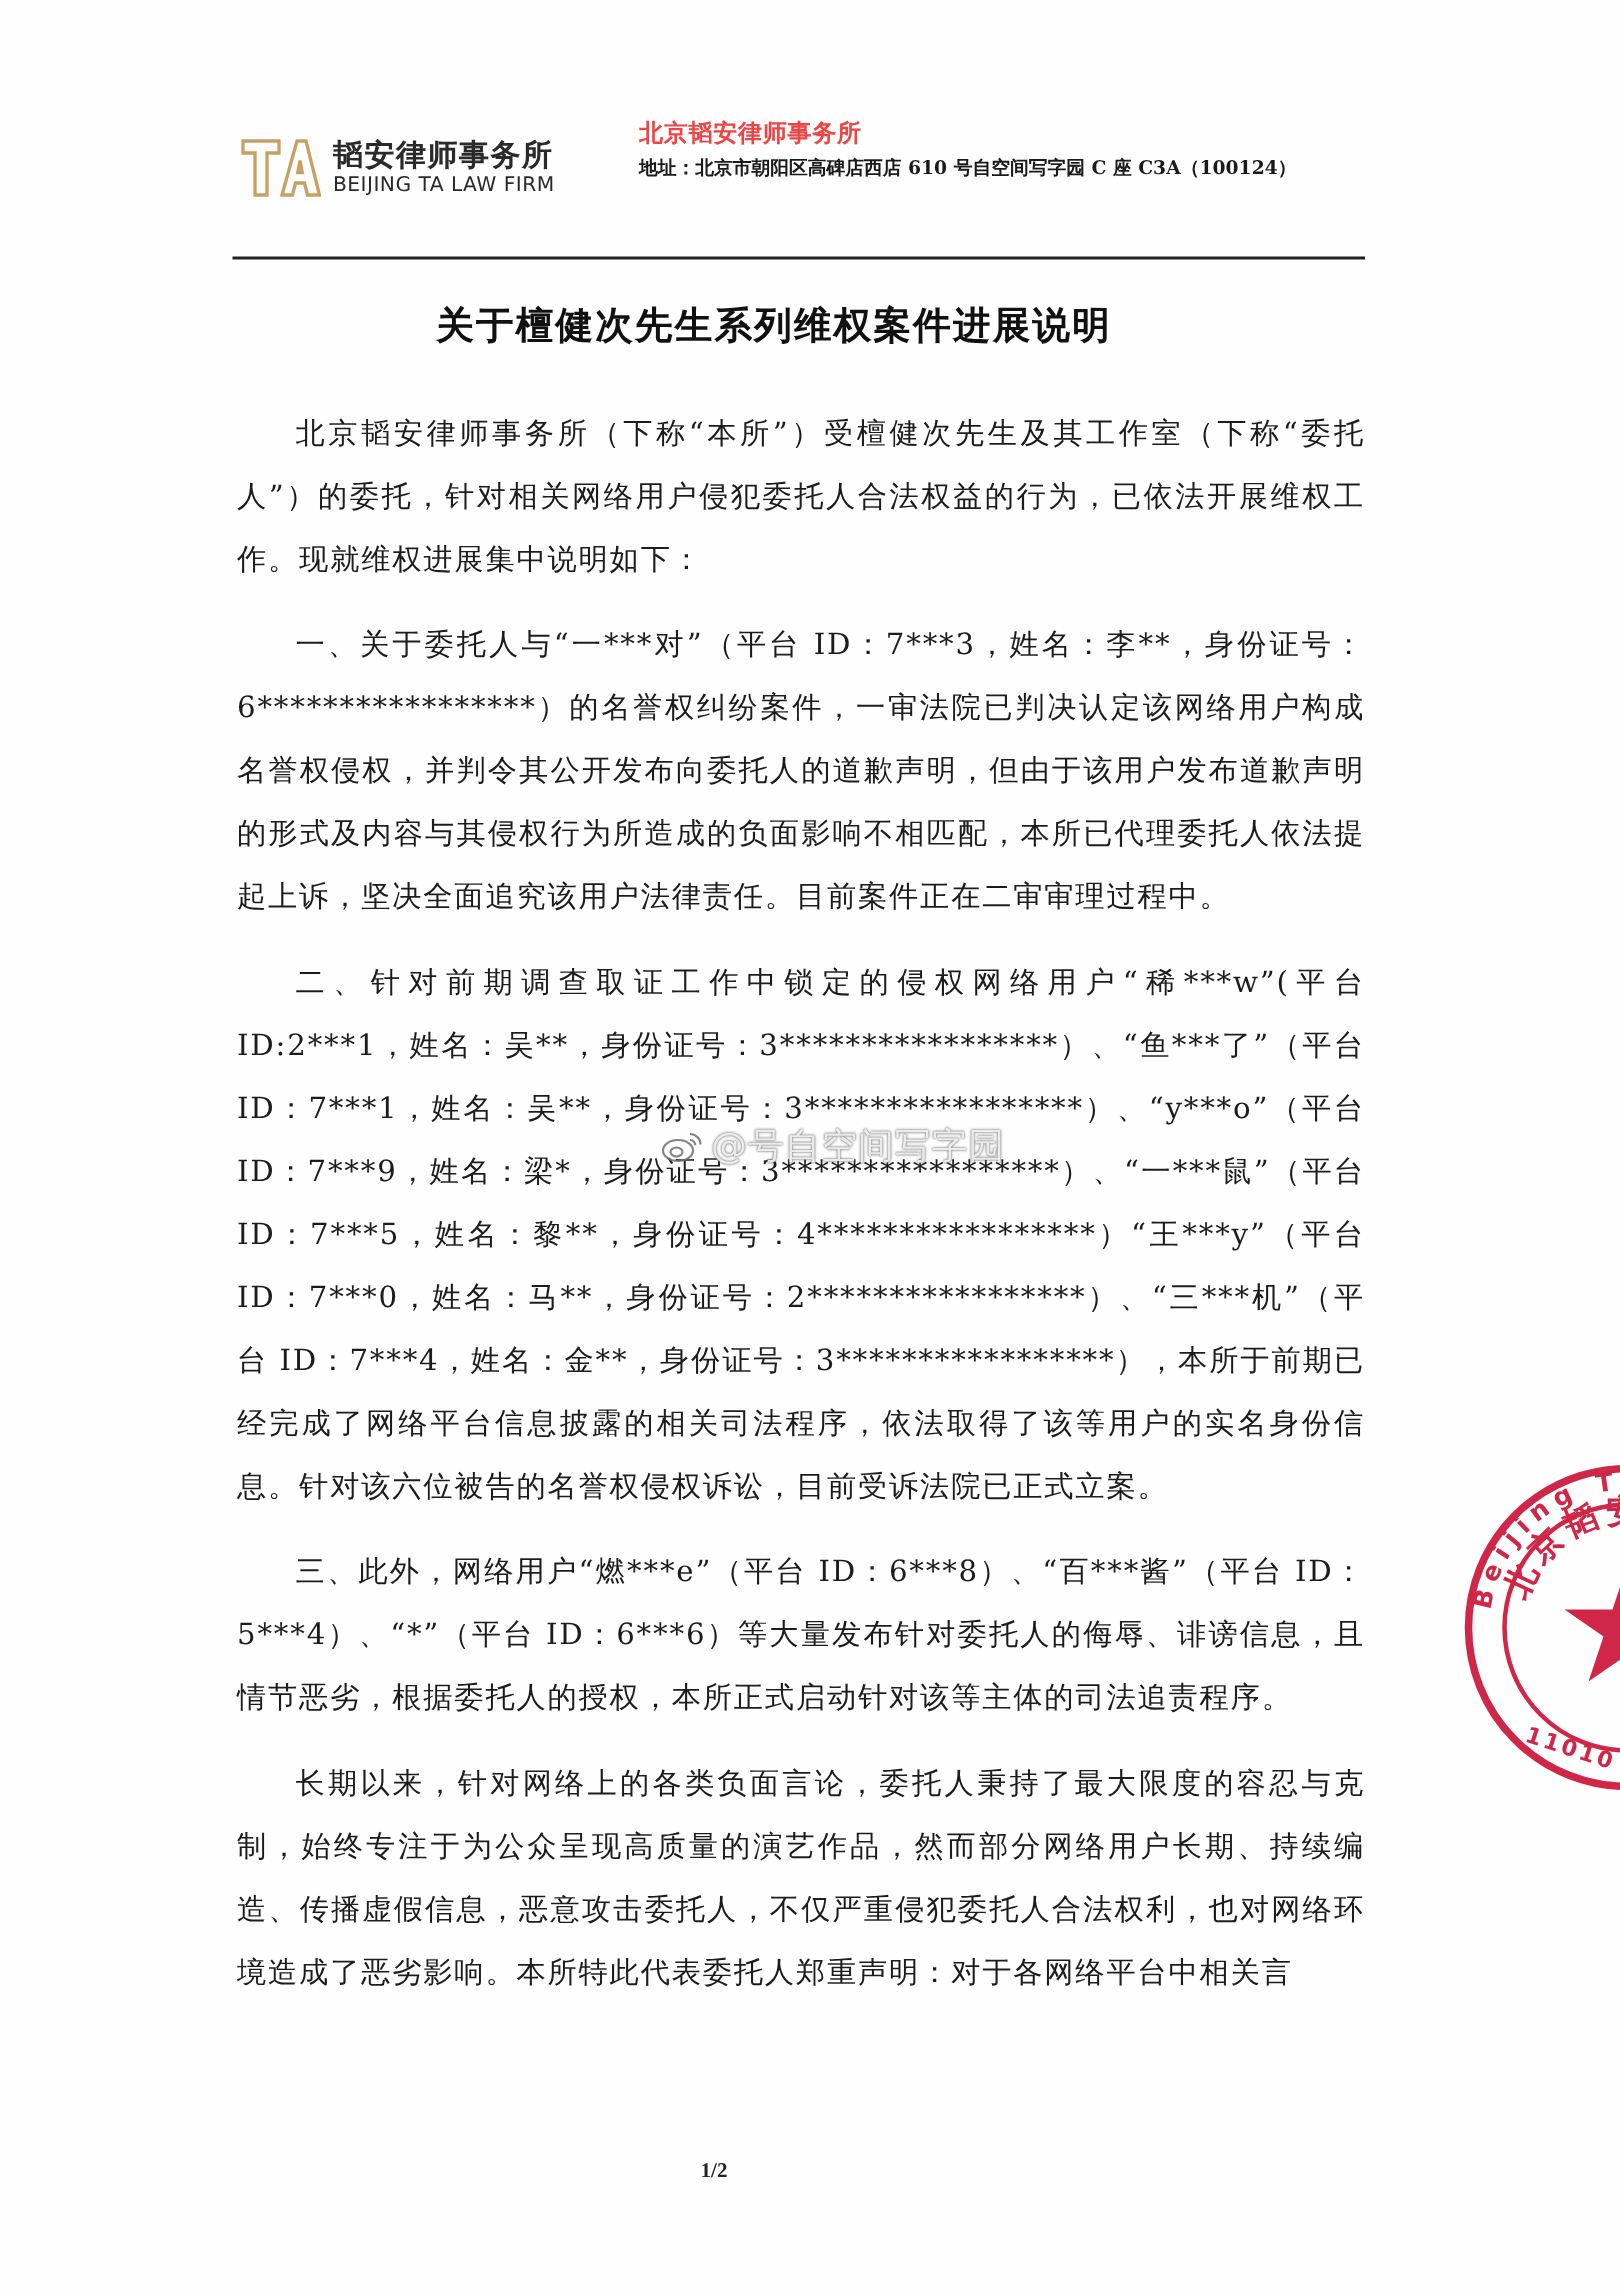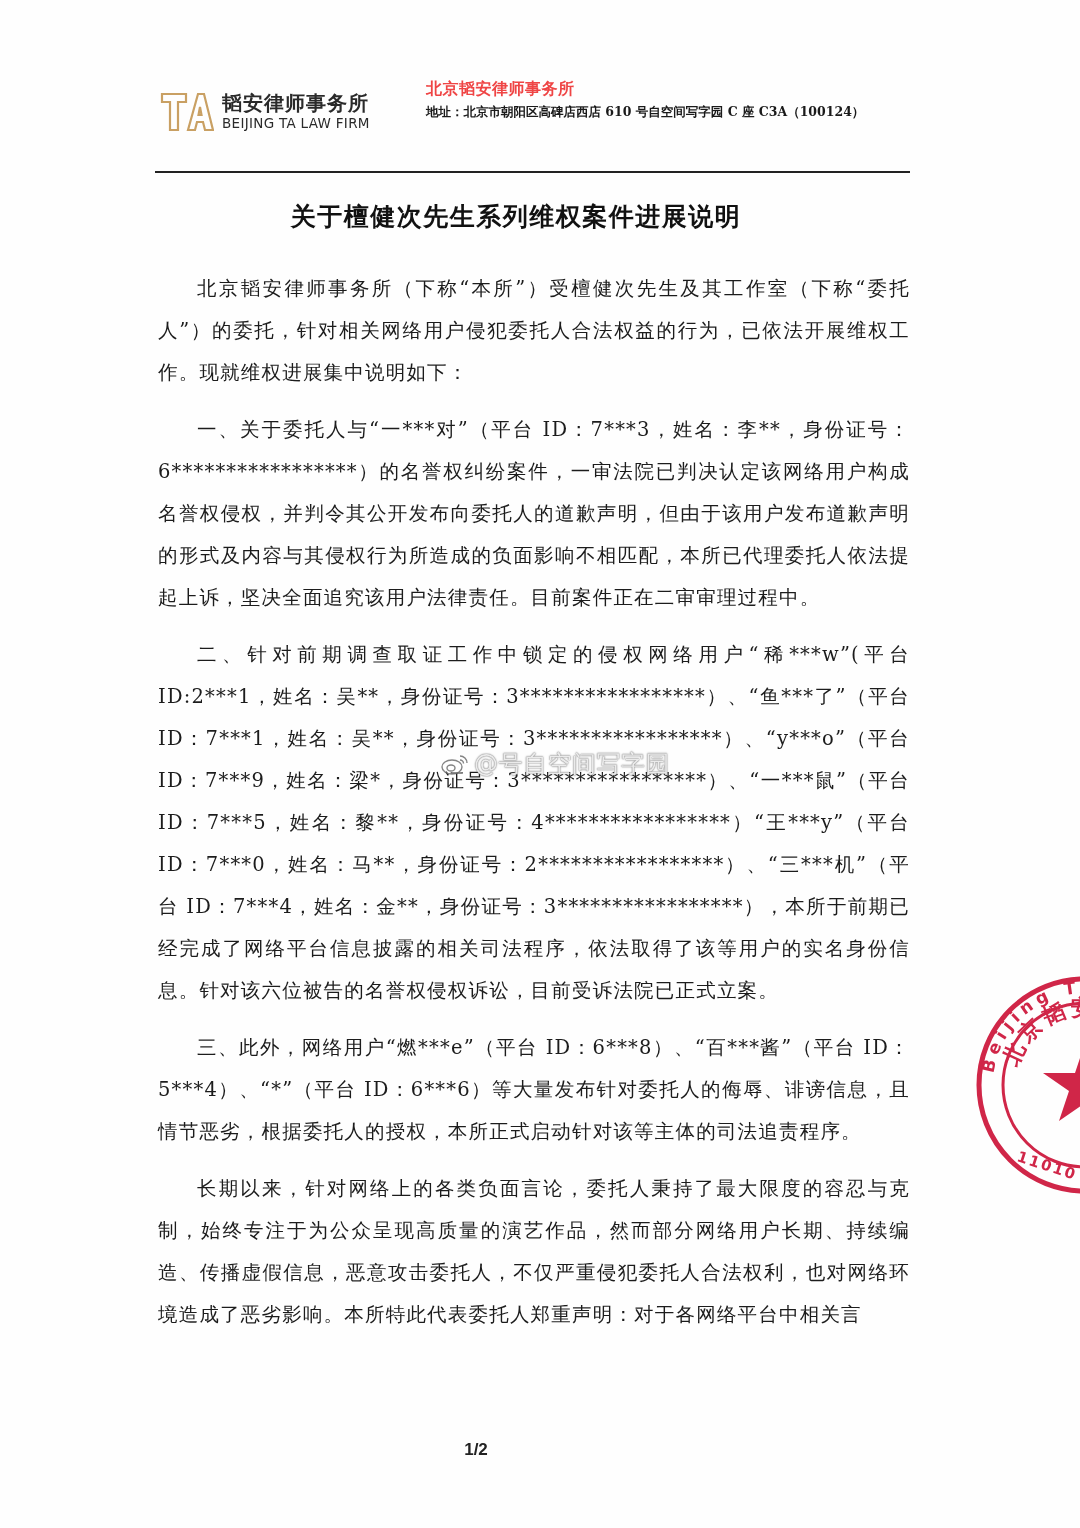--- a/index.html
+++ b/index.html
@@ -37,21 +37,21 @@
   
   .watermark { position: absolute; left: 440px; top: 748px; display: flex; align-items: center;
     font-family: "DejaVu Sans", "Liberation Sans", sans-serif; font-size: 24px; color: rgba(255,255,255,0.85);
     text-shadow: 0 0 2px rgba(120,120,120,0.9), 0 0 1px rgba(90,90,90,0.9); letter-spacing: 0.5px; }
   .wb-icon { width: 30px; height: 24px; margin-right: 4px; }
 
   
   .seal { position: absolute; left: 975px; top: 975px; width: 220px; height: 220px; }
 
   .page-num { position: absolute; left: 0; width: 952px; top: 1440px; text-align: center;
-    font-family: Liberation Sans, sans-serif; font-weight: bold; font-size: 17px; color: #222; }
+    font-family: Liberation Serif, serif; font-weight: bold; font-size: 14px; color: #222; }
 </style>
 </head>
 <body>
 
 <div class="page">
 
   <div class="logo">
     <svg class="logo-mark" viewBox="0 0 54 42">
       <g fill="none" stroke="#c9a063" stroke-width="2.2" stroke-linejoin="miter">
 

